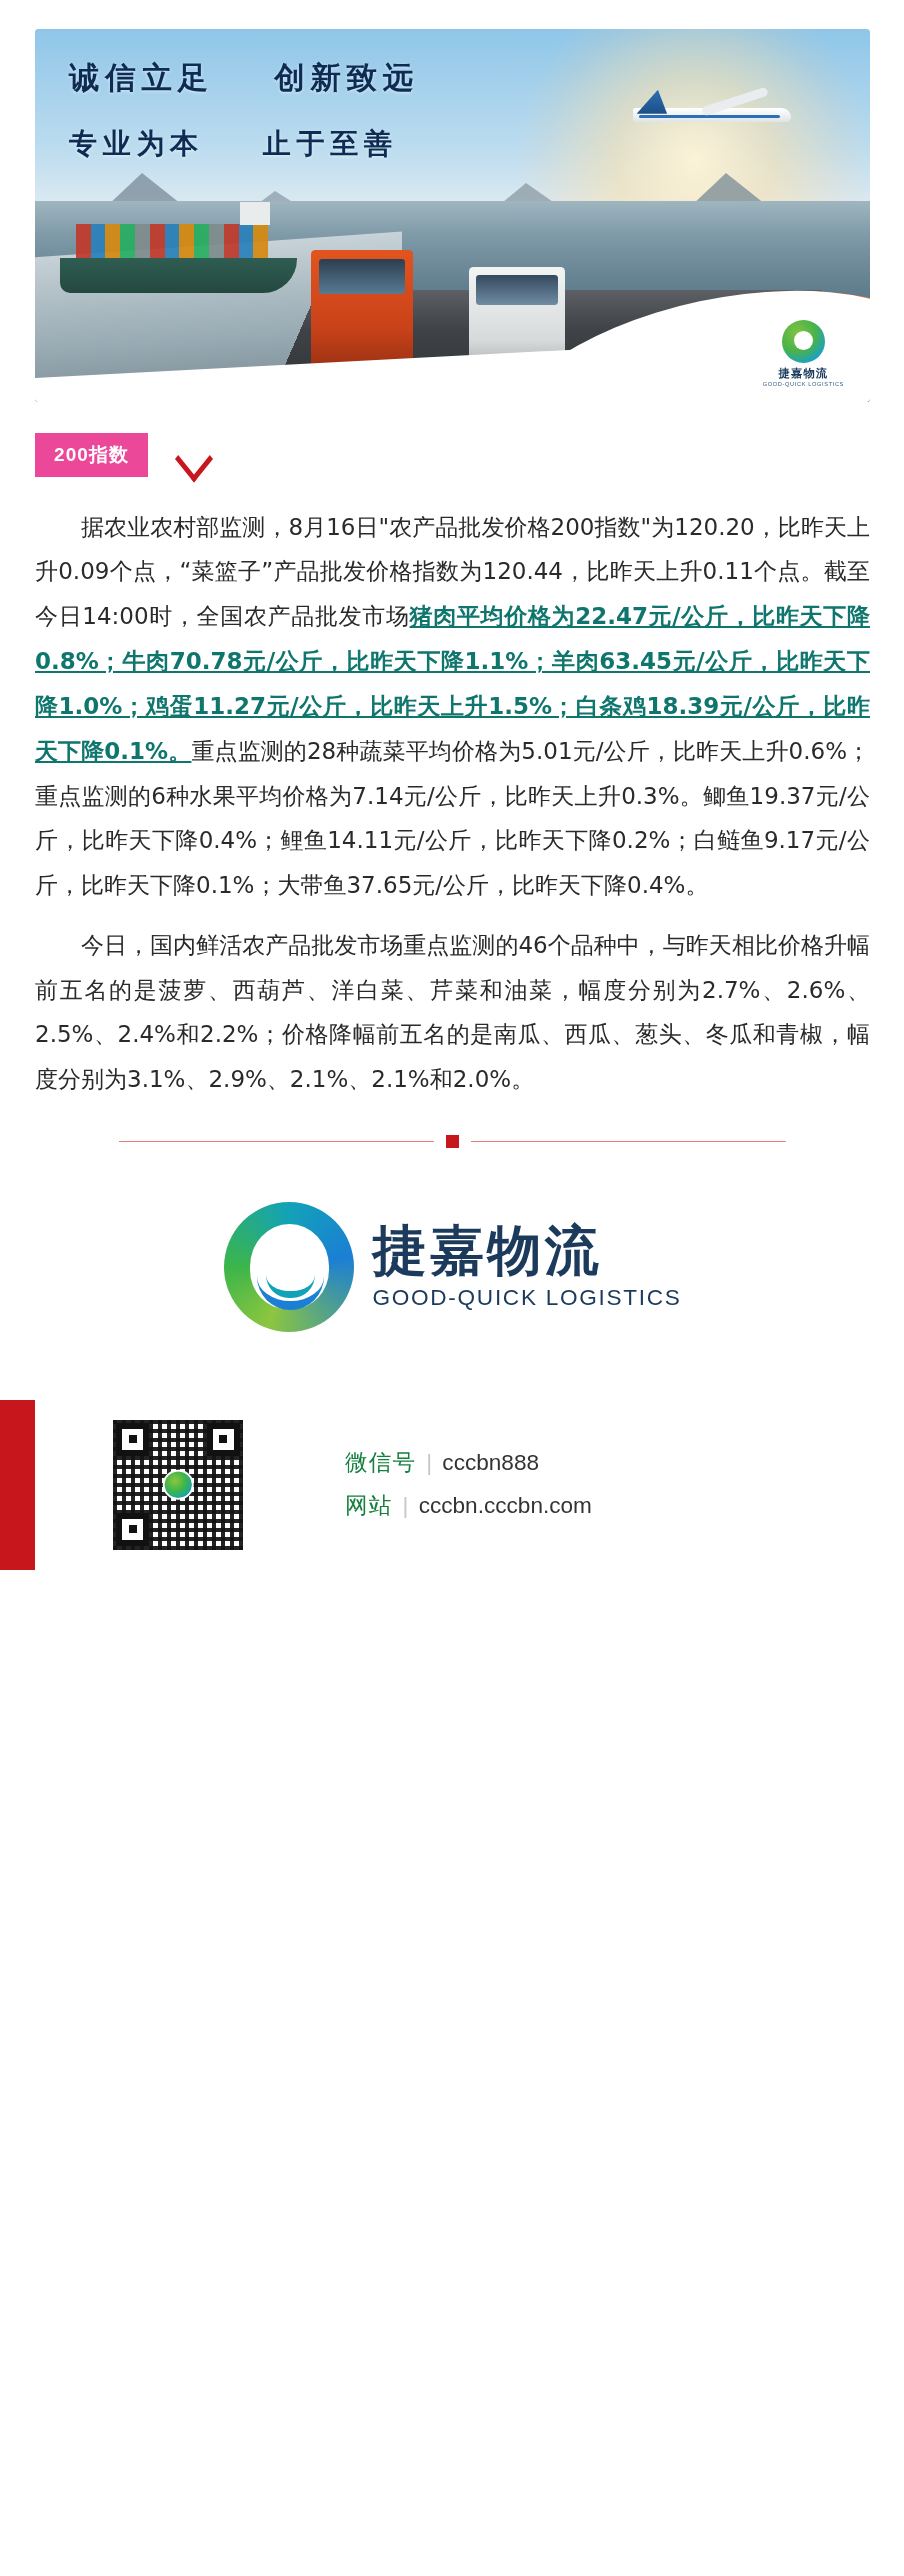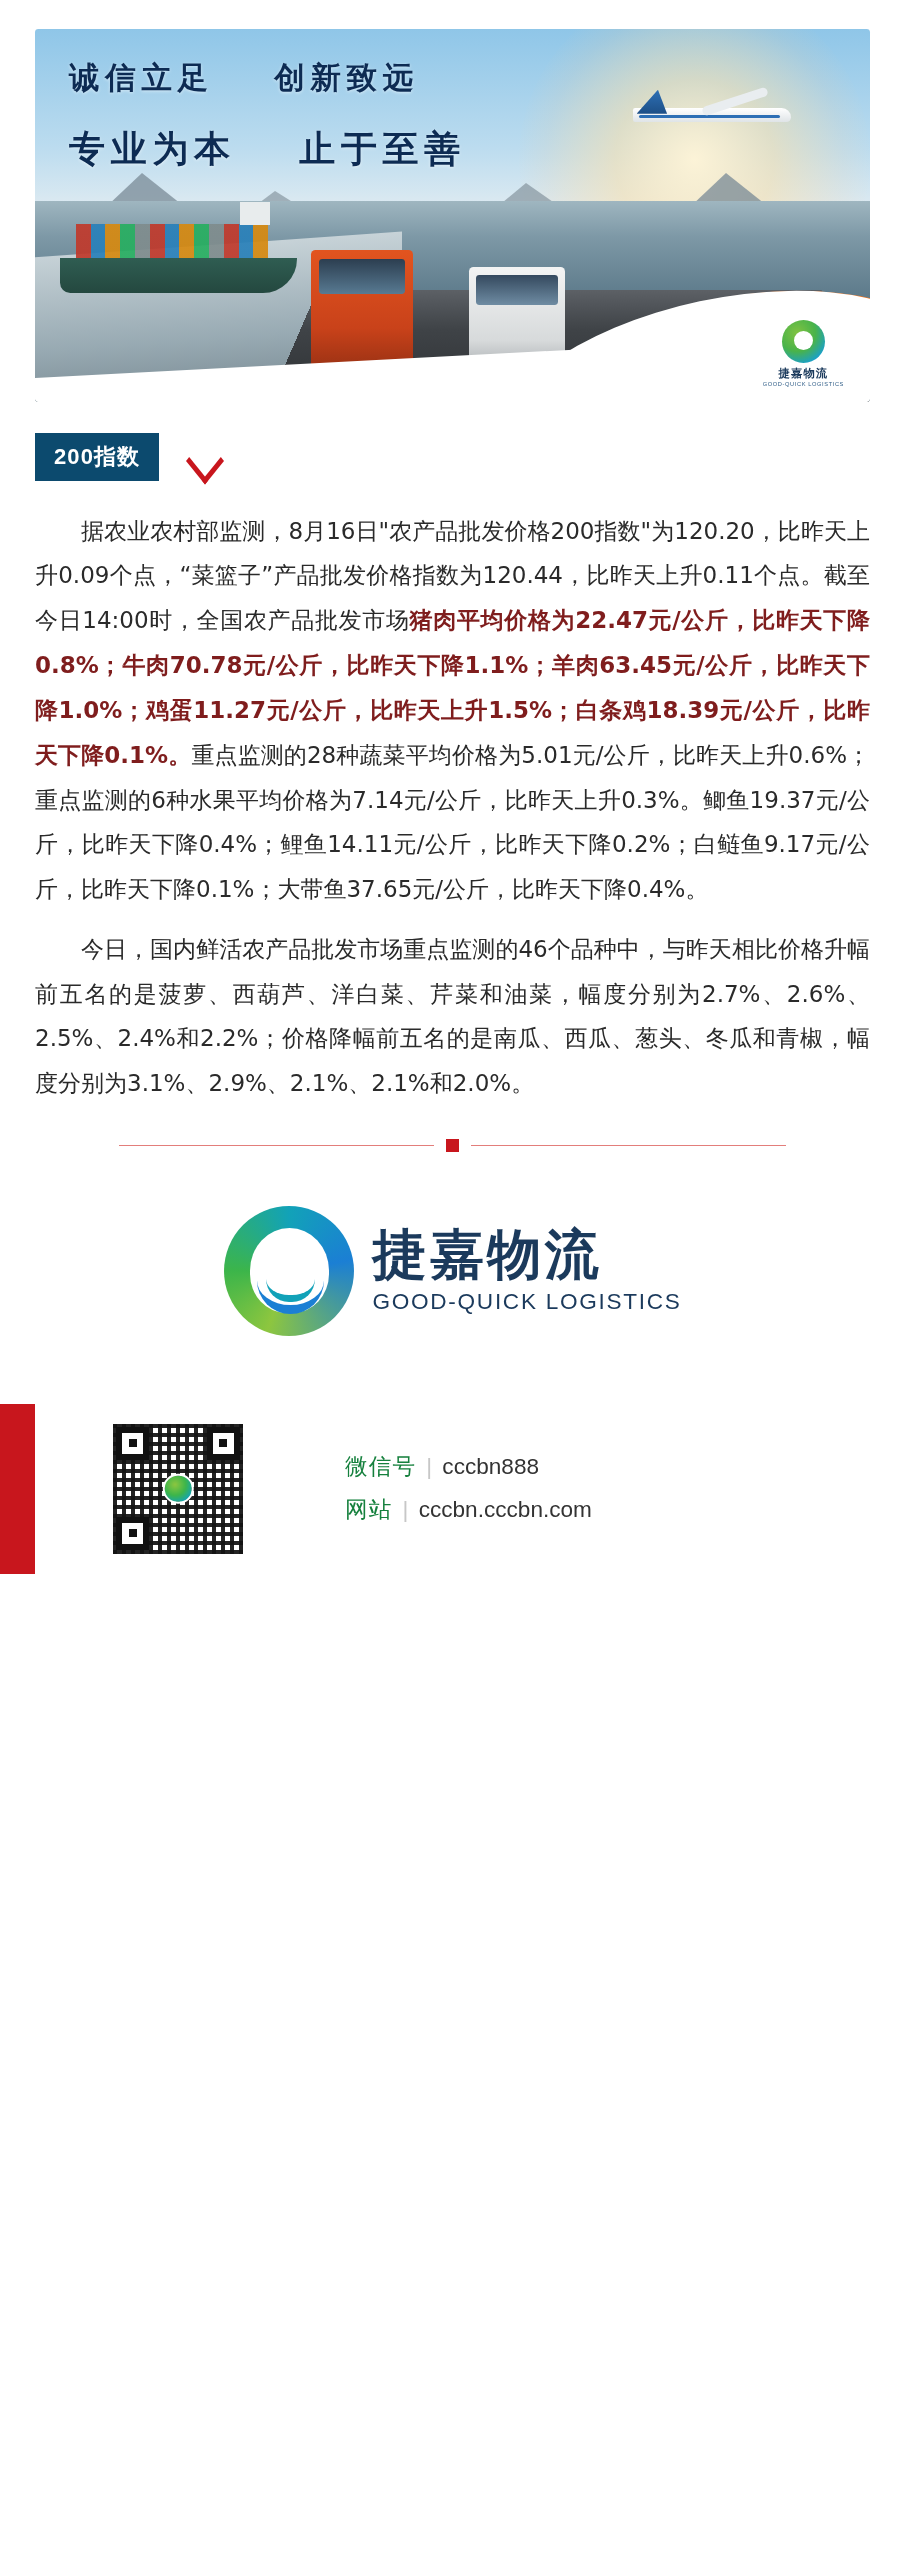--- a/index.html
+++ b/index.html
@@ -158,21 +158,21 @@
   
   .hero .slogan {
     position: absolute;
     left: 34px; top: 29px;
     color: #0d2b53;
     font-weight: bold;
     letter-spacing: 5.7px;
     text-shadow: 0 1.1px 3.4px rgba(255,255,255,0.55);
   }
   .hero .slogan .line1 { font-size: 30.5px; margin-bottom: 26px; }
-  .hero .slogan .line2 { font-size: 36px; }
+  .hero .slogan .line2 { font-size: 28px; }
   .hero .slogan .seg { display: inline-block; }
   .hero .slogan .gap { display:inline-block; width: 32px; }
 
   
   .hero .swoosh {
     position:absolute; right: -12%; bottom: -36%;
     width: 486px; height: 237px;
     border-radius: 50%;
     background: linear-gradient(110deg, #ff9b2f 0%, #f47b20 50%, #ef6a1a 100%);
     transform: rotate(-12deg);
@@ -210,23 +210,23 @@
   .hero .hero-logo .en {
     font-size: 5.7px; color: #34618a; letter-spacing: 0.6px;
   }
 
   
   .tagrow {
     display: flex; align-items: center;
     margin: 30.5px 0 0 35px;
   }
   .tag {
-    background: #0c4a6e;
+    background: #ec4899;
     color: #ffffff;
-    font-size: 22px;
+    font-size: 19px;
     font-weight: bold;
     padding: 9px 19px;
     letter-spacing: 1.1px;
     text-align: right;
   }
   .chev {
     margin-left: 28px;
     width: 34px; height: 21.5px;
     position: relative;
   }
@@ -242,21 +242,21 @@
   
   .article {
     margin: 28px 35px 0 35px;
     color: #2a2a2a;
     font-size: 23px;
     line-height: 1.95;
     text-align: justify;
     font-family: "DejaVu Sans", "Liberation Sans", sans-serif;
   }
   .article p { margin-bottom: 14.7px; text-indent: 2em; }
-  .article b { font-weight: bold; color: #7f1d1d; }
+  .article b { font-weight: bold; color: #0f766e; text-decoration: underline; }
 
   
   .divider {
     margin: 33px auto 0 auto;
     width: 667px;
     display: flex; align-items: center; justify-content: center;
   }
   .divider .ln { flex: 1; height: 1.1px; background: #d9534f; opacity: .75; }
   .divider .sq { width: 12.4px; height: 12.4px; background: #c8161d; margin: 0 12.4px; }
 

